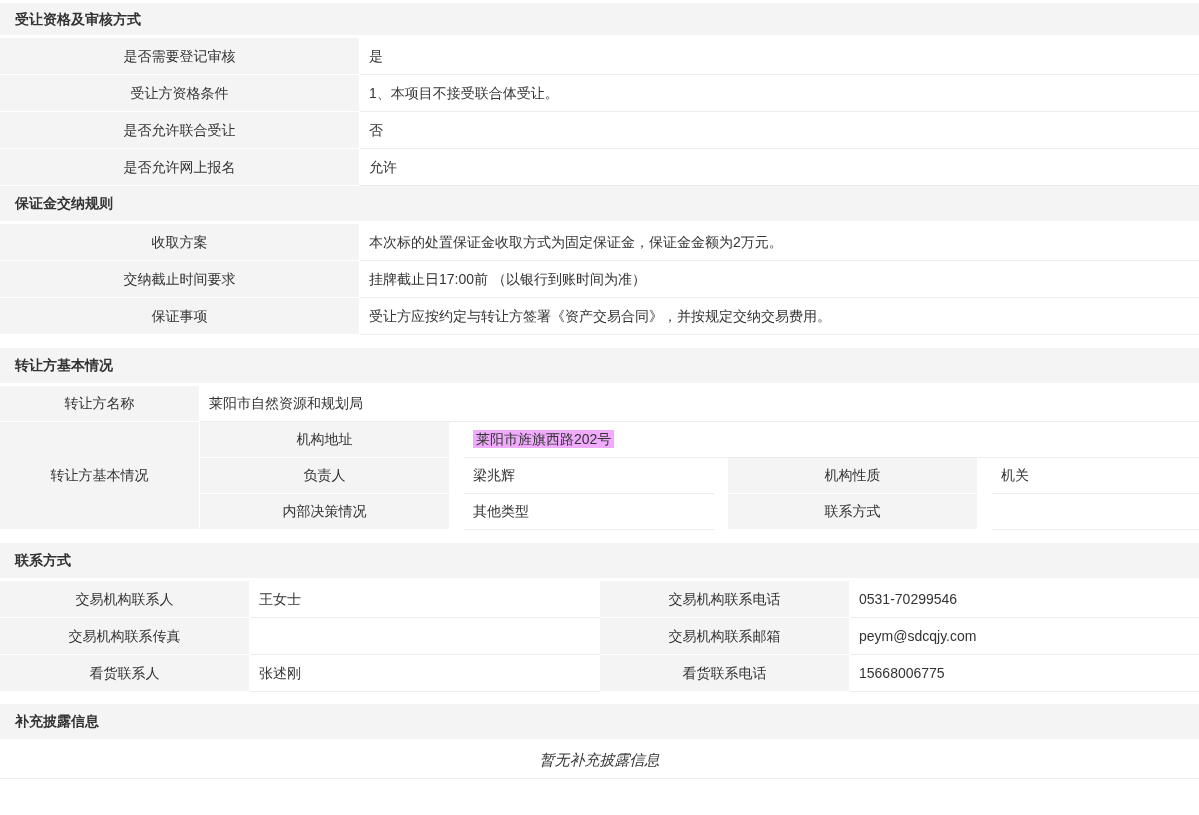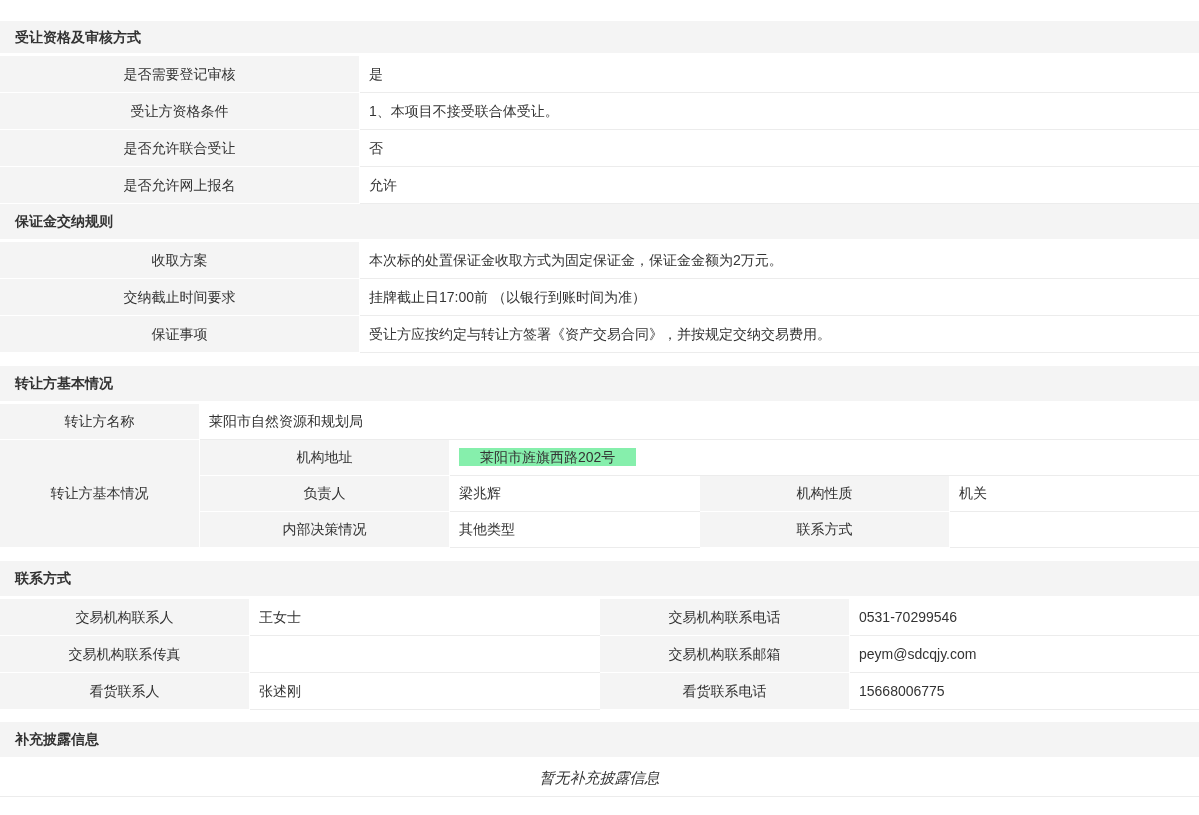--- a/index.html
+++ b/index.html
@@ -3,21 +3,21 @@
 <meta charset="utf-8">
 <style>
   html, body { margin: 0; padding: 0; background: #ffffff; }
   body {
     width: 1199px;
     height: 815px;
     overflow: hidden;
     font-family: "Liberation Sans", "DejaVu Sans", sans-serif;
     color: #333333;
   }
-  .page { padding-top: 3px; margin-top: 18px; }
+  .page { padding-top: 3px; }
 
   
   .sec-header {
     height: 38px;
     box-sizing: border-box;
     background: #f4f4f4;
     border-bottom: 3px solid #ffffff;
     font-size: 14px;
     font-weight: bold;
     line-height: 35px;
@@ -59,24 +59,24 @@
     box-sizing: border-box;
     background: #f4f4f4;
     border-right: 1px solid #ffffff;
     border-bottom: 1px solid #ffffff;
     display: flex;
     align-items: center;
     justify-content: center;
     font-size: 14px;
   }
   .nested { flex: 1; }
-  .nested .row { width: auto; }
+  .nested .row { width: auto; gap: 14px; }
 
   
-  .selected { background: #86efac; padding: 1px 21px; text-align: center; }
+  .selected { background: #f0abfc; padding: 1px 3px; text-align: center; }
 
   
   .empty-row {
     height: 37px;
     box-sizing: border-box;
     line-height: 36px;
     text-align: center;
     border-bottom: 1px solid #ececec;
     font-size: 15px;
     background: #ffffff;

